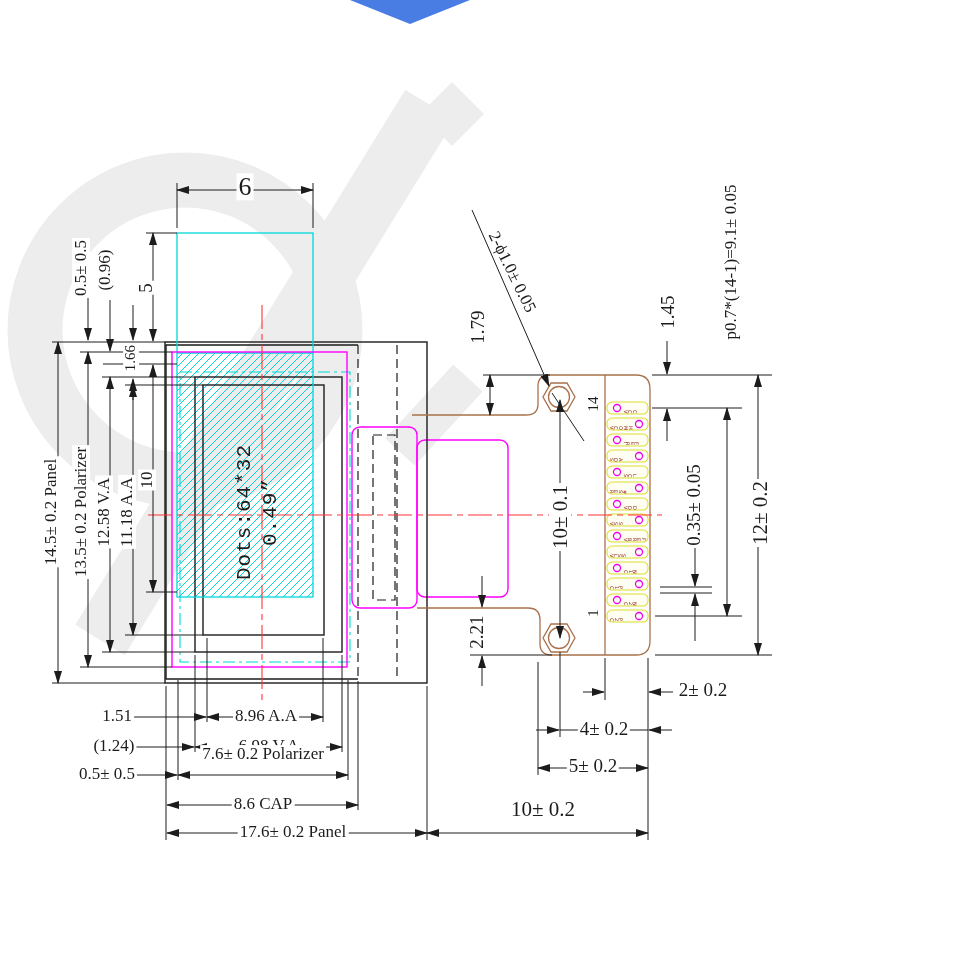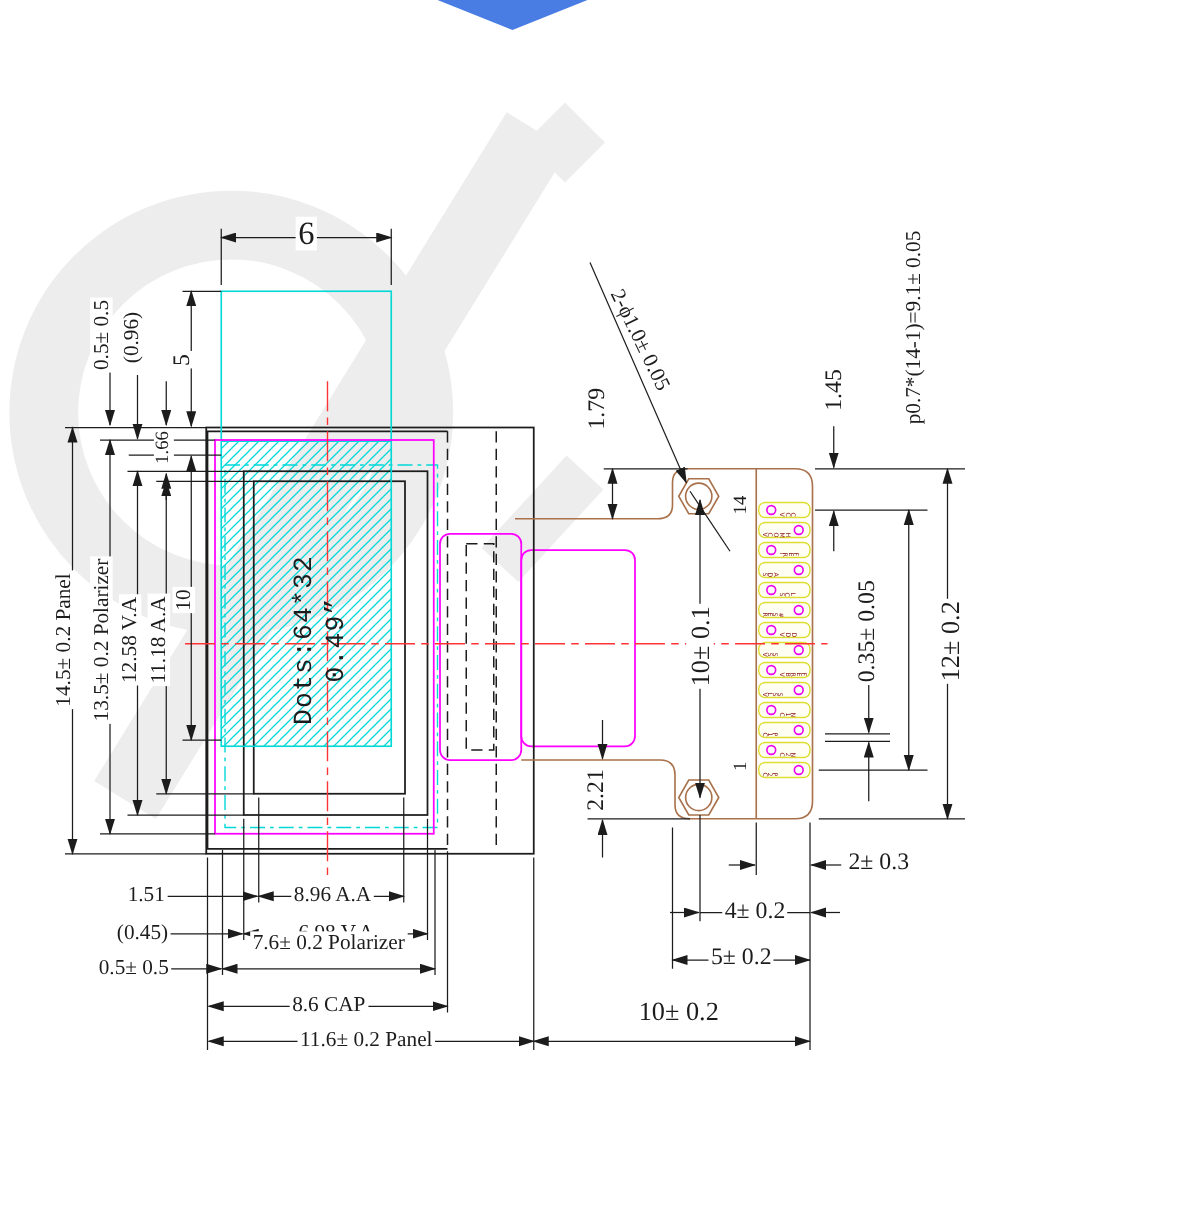--- a/index.html
+++ b/index.html
@@ -233,27 +233,27 @@
 <div class="lb r64" style="left:512px;top:272px">2-ϕ1.0± 0.05</div>
 <div class="lb rv f19 bg" style="left:477px;top:632px">2.21</div>
 <div class="lb rv f19 bg" style="left:668px;top:312px">1.45</div>
 <div class="lb rv bg" style="left:731px;top:262px">p0.7*(14-1)=9.1± 0.05</div>
 <div class="lb rv f19 bg" style="left:694px;top:505px">0.35± 0.05</div>
 <div class="lb rv f21 bg" style="left:760px;top:513px">12± 0.2</div>
 <div class="lb rv f21 bg" style="left:560px;top:517px">10± 0.1</div>
 <div class="lb rv f15" style="left:594px;top:404px">14</div>
 <div class="lb rv f15" style="left:594px;top:613px">1</div>
 
-<div class="lb f19" style="left:703px;top:690px">2± 0.3</div>
+<div class="lb f19" style="left:703px;top:690px">2± 0.2</div>
 <div class="lb f19 bg" style="left:604px;top:729px">4± 0.2</div>
 <div class="lb f19 bg" style="left:593px;top:766px">5± 0.2</div>
 <div class="lb f21 bg" style="left:543px;top:809px">10± 0.2</div>
 
 <div class="lb bg" style="left:117px;top:716px">1.51</div>
-<div class="lb bg" style="left:114px;top:746px">(0.45)</div>
+<div class="lb bg" style="left:114px;top:746px">(1.24)</div>
 <div class="lb bg" style="left:107px;top:774px">0.5± 0.5</div>
 <div class="lb bg" style="left:266px;top:716px">8.96 A.A</div>
 <div class="lb bg" style="left:269px;top:746px">6.98 V.A</div>
 <div class="lb bg" style="left:263px;top:754px">7.6± 0.2 Polarizer</div>
 <div class="lb bg" style="left:263px;top:804px">8.6 CAP</div>
-<div class="lb bg" style="left:293px;top:832px">11.6± 0.2 Panel</div>
+<div class="lb bg" style="left:293px;top:832px">17.6± 0.2 Panel</div>
 
 </div>
 
 </body></html>

